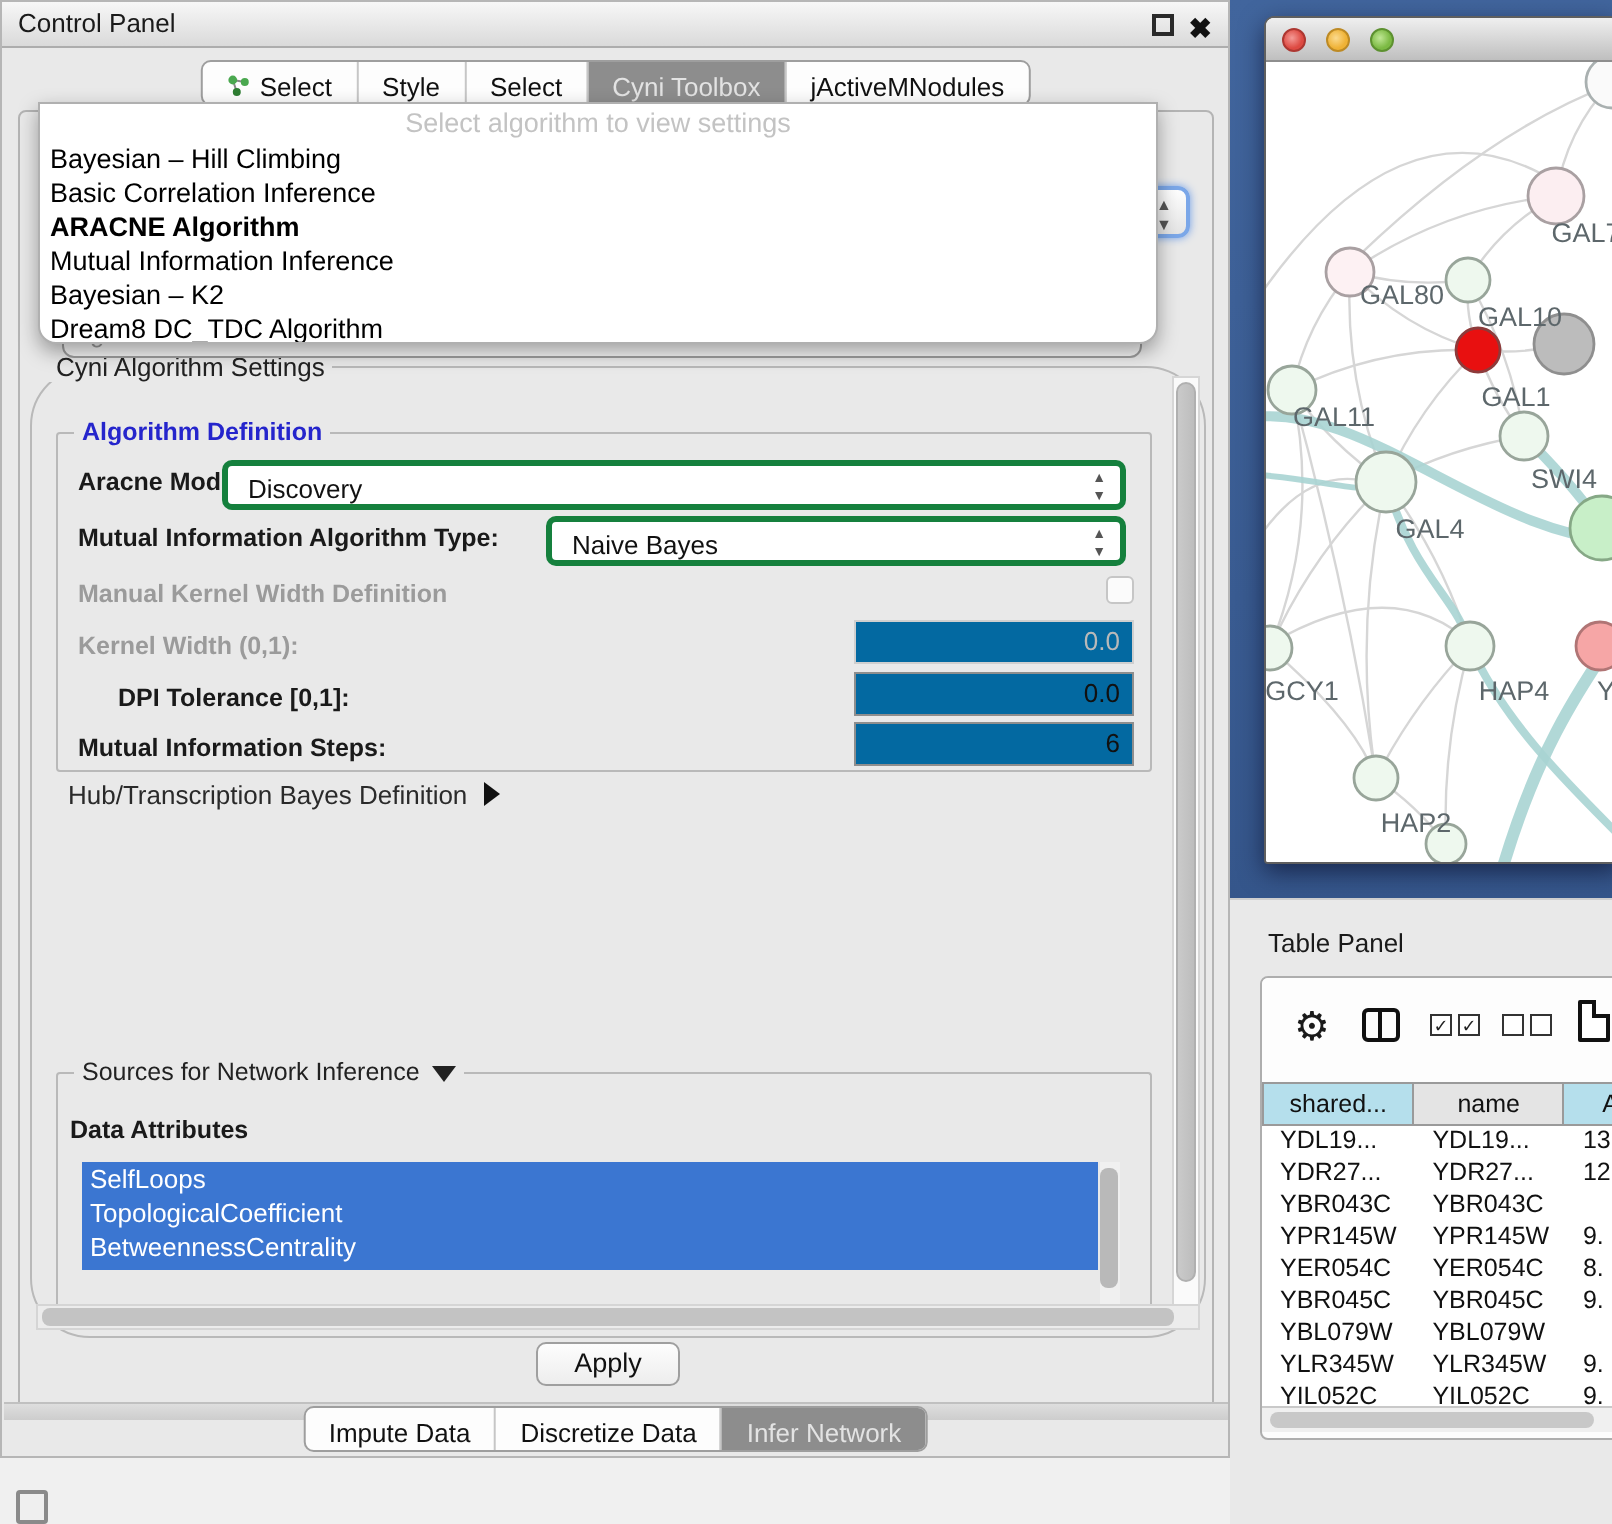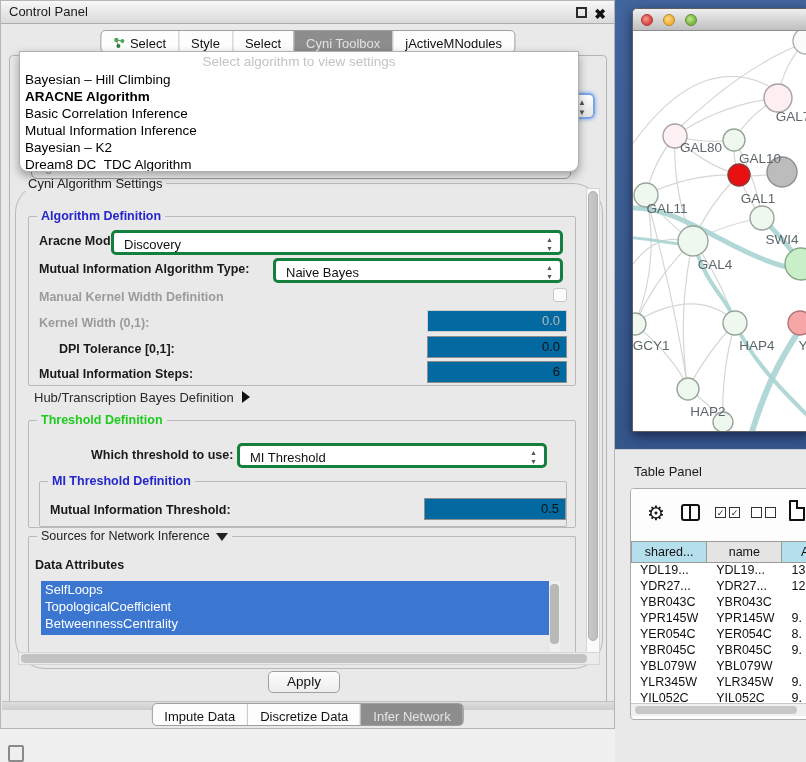--- a/index.html
+++ b/index.html
@@ -191,22 +191,22 @@
   <div class="tab-content-box"></div>
 
   <div class="combo-arrow-frag">▲<br>▼</div>
   <div class="combo2-frag"></div>
   <div class="combo2-text">gal-filtered.sif default node</div>
 
   <div class="algo-popup">
     <div class="dd-placeholder">Select algorithm to view settings</div>
     <div id="dd-items">
         <div class="dd-item">Bayesian – Hill Climbing</div>
+        <div class="dd-item">Basic Correlation Inference</div>
         <div class="dd-item bold">ARACNE Algorithm</div>
-        <div class="dd-item">Basic Correlation Inference</div>
         <div class="dd-item">Mutual Information Inference</div>
         <div class="dd-item">Bayesian – K2</div>
         <div class="dd-item">Dream8 DC_TDC Algorithm</div>
       </div>
   </div>
 
   <div class="groupbox cyni-group" style="position:absolute;border-radius:30px;">
     <span class="group-title">Cyni Algorithm Settings</span>
 
     <div class="vscroll">
@@ -238,35 +238,20 @@
       <div class="field" style="left:398px; top:119px; width:140px;">0.0</div>
 
       <span class="form-label" style="left:10px; top:147px;">Mutual Information Steps:</span>
       <div class="field" style="left:398px; top:144px; width:140px;">6</div>
     </div>
 
     <span class="plain-label" style="left:18px; top:204px;">
       <span>Hub/Transcription Bayes Definition</span><span class="tri-right"></span>
     </span>
 
-    <div class="groupbox" style="left:12px; top:236px; width:548px; height:108px;">
-      <span class="group-title green">Threshold Definition</span>
-
-      <span class="form-label" style="left:62px; top:24px;">Which threshold to use:</span>
-      <div class="combo" style="left:208px; top:22px; width:310px;">
-        <span>MI Threshold</span>
-        <span class="arrows">▲<br>▼</span>
-      </div>
-
-      <div class="groupbox" style="left:10px; top:60px; width:528px; height:46px;">
-        <span class="group-title blue">MI Threshold Definition</span>
-        <span class="form-label" style="left:10px; top:18px;">Mutual Information Threshold:</span>
-        <div class="field" style="left:384px; top:16px; width:142px;">0.5</div>
-      </div>
-    </div>
 
     <div class="groupbox" style="left:12px; top:352px; width:548px; height:118px; border-bottom:none;">
       <span class="group-title">
         <span>Sources for Network Inference</span><span class="tri-down"></span>
       </span>
       <span class="form-label" style="left:6px; top:18px;">Data Attributes</span>
       <div class="attr-list" id="attr-list">
           <div class="attr-item">SelfLoops</div>
           <div class="attr-item">TopologicalCoefficient</div>
           <div class="attr-item">BetweennessCentrality</div>

